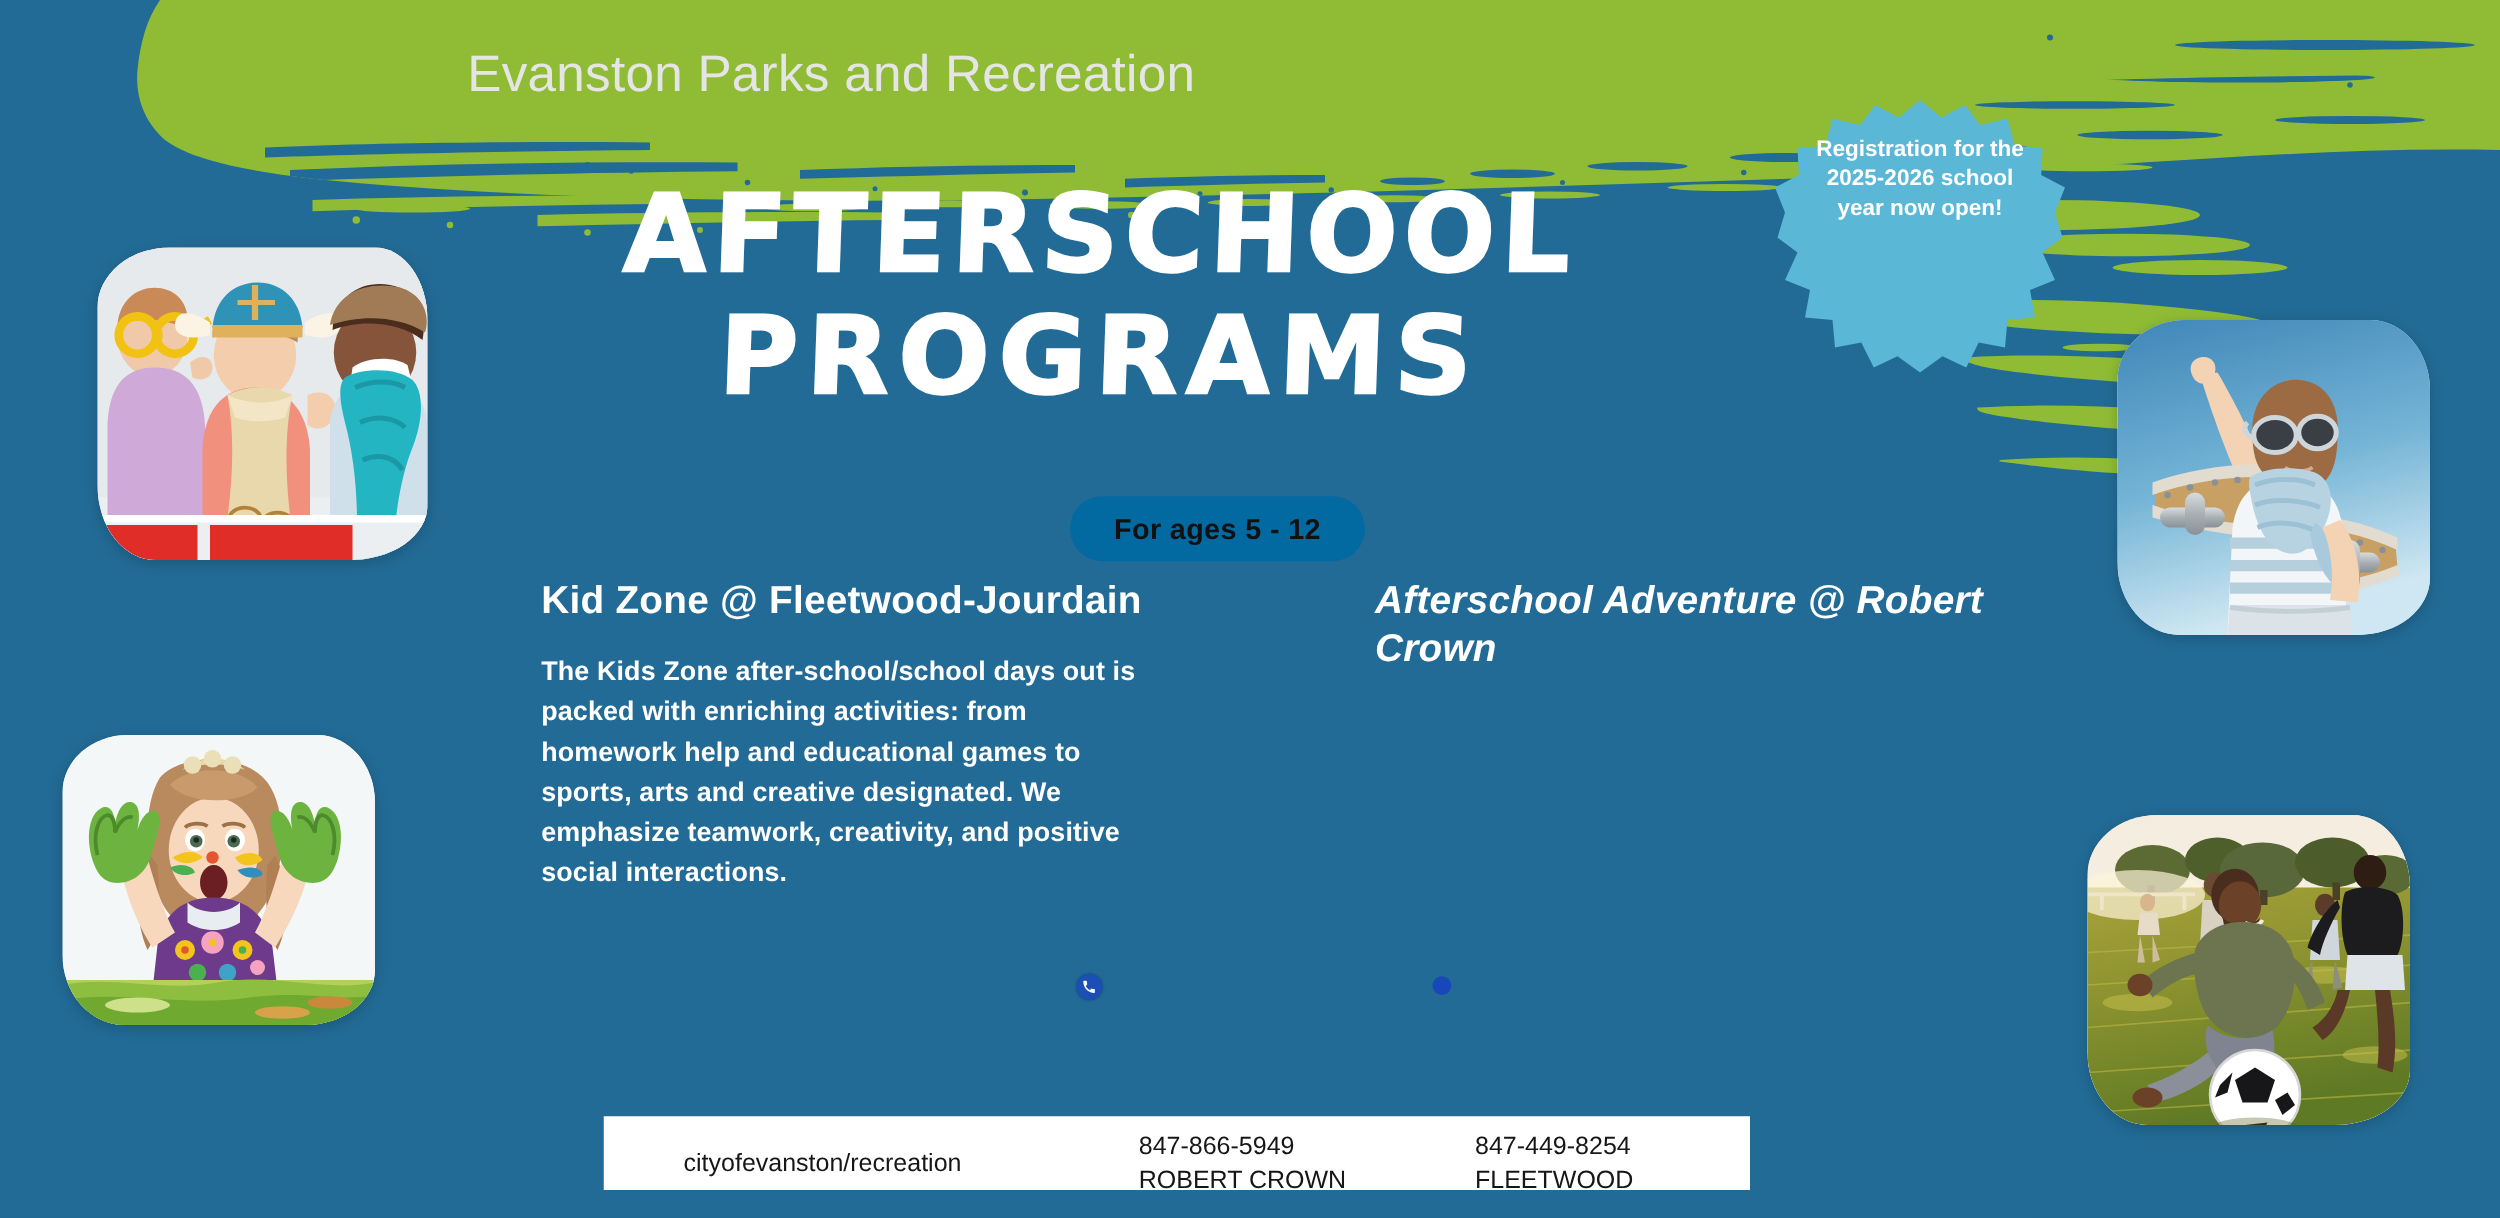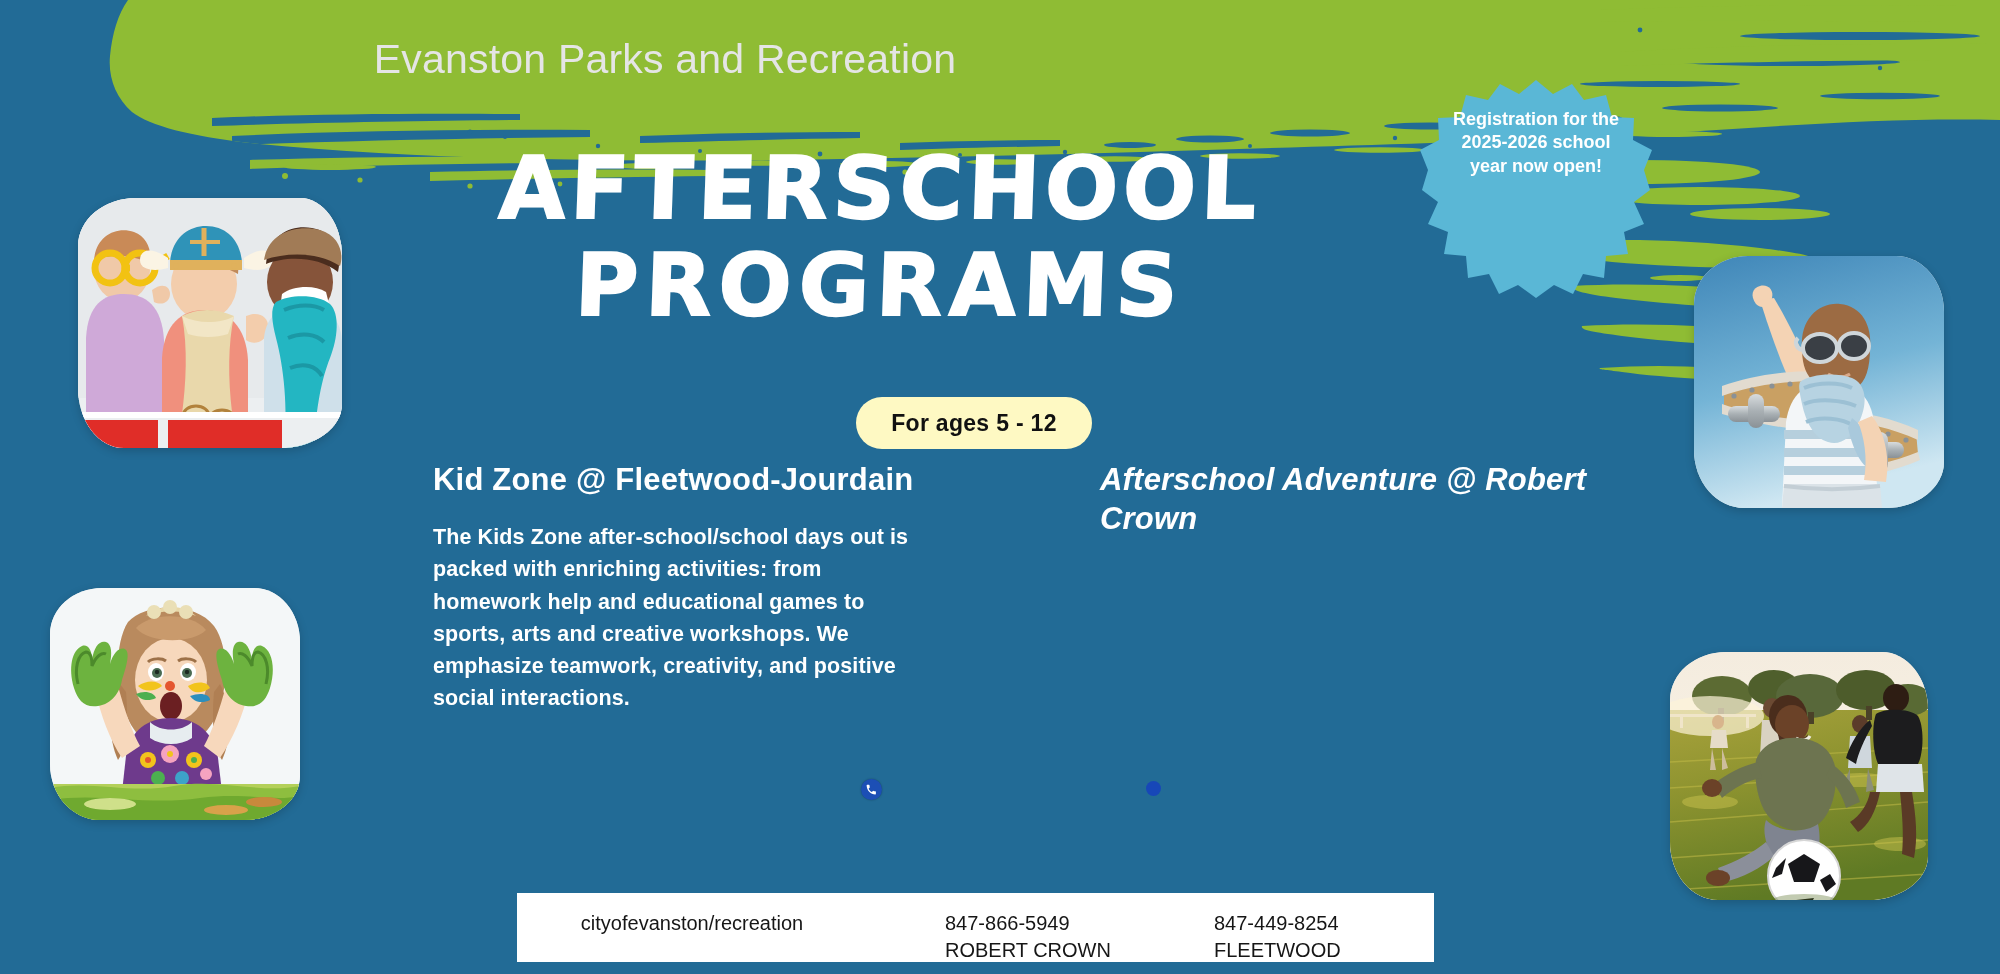--- a/index.html
+++ b/index.html
@@ -66,21 +66,21 @@
     color:#ffffff;
     font-size:18px;
     font-weight:700;
     line-height:1.30;
   }
 
   
   .ages-pill {
     position:absolute; left:856px; top:397px;
     width:236px; height:52px;
-    background:#fef9c3;
+    background:#0369a1;
     border-radius:26px;
     display:flex; align-items:center; justify-content:center;
     color:#111111;
     font-size:23px;
     font-weight:700;
     letter-spacing:.3px;
     z-index:6;
   }
 
   
@@ -128,24 +128,24 @@
     text-align:center;
     color:#ffffff;
     font-size:22px;
     font-weight:700;
     letter-spacing:.1px;
     z-index:6;
   }
 
   
   .contact-card {
-    position:absolute; left:517px; top:893px;
-    width:917px; height:69px;
+    position:absolute; left:483px; top:893px;
+    width:917px; height:59px;
     background:#ffffff;
-    display:flex; align-items:flex-start;
+    display:flex; align-items:center;
     z-index:6;
   }
   .contact-card .cc-cell {
     color:#161616;
     font-size:20px;
     font-weight:400;
     line-height:1.35;
     padding-top:17px;
   }
   .cc-cell.c1 { width:350px; text-align:center; }
@@ -300,21 +300,21 @@
     </svg>
     <div class="reg-text">Registration for the 2025-2026 school year now open!</div>
   </div>
 
   <div class="ages-pill">
     <span>For ages 5 - 12</span>
   </div>
 
   <div class="col left">
     <h2>Kid Zone @ Fleetwood-Jourdain</h2>
-    <p>The Kids Zone after-school/school days out is packed with enriching activities: from homework help and educational games to sports, arts and creative workshops. We emphasize teamwork, creativity, and positive social interactions.</p>
+    <p>The Kids Zone after-school/school days out is packed with enriching activities: from homework help and educational games to sports, arts and creative designated. We emphasize teamwork, creativity, and positive social interactions.</p>
   </div>
 
   <div class="col right">
     <h2>Afterschool Adventure @ Robert Crown</h2>
   </div>
 
   <div class="phone-badge">
     <svg viewBox="0 0 24 24" xmlns="http://www.w3.org/2000/svg">
       <path fill="#ffffff" d="M6.6 10.8c1.3 2.6 3.5 4.7 6 6l2-2c.3-.3.7-.4 1-.2
         1.1.4 2.3.6 3.5.6.6 0 1 .4 1 1V20c0 .6-.4 1-1 1C10.6 21 3 13.4 3 4c0-.6.4-1 1-1h3.3

